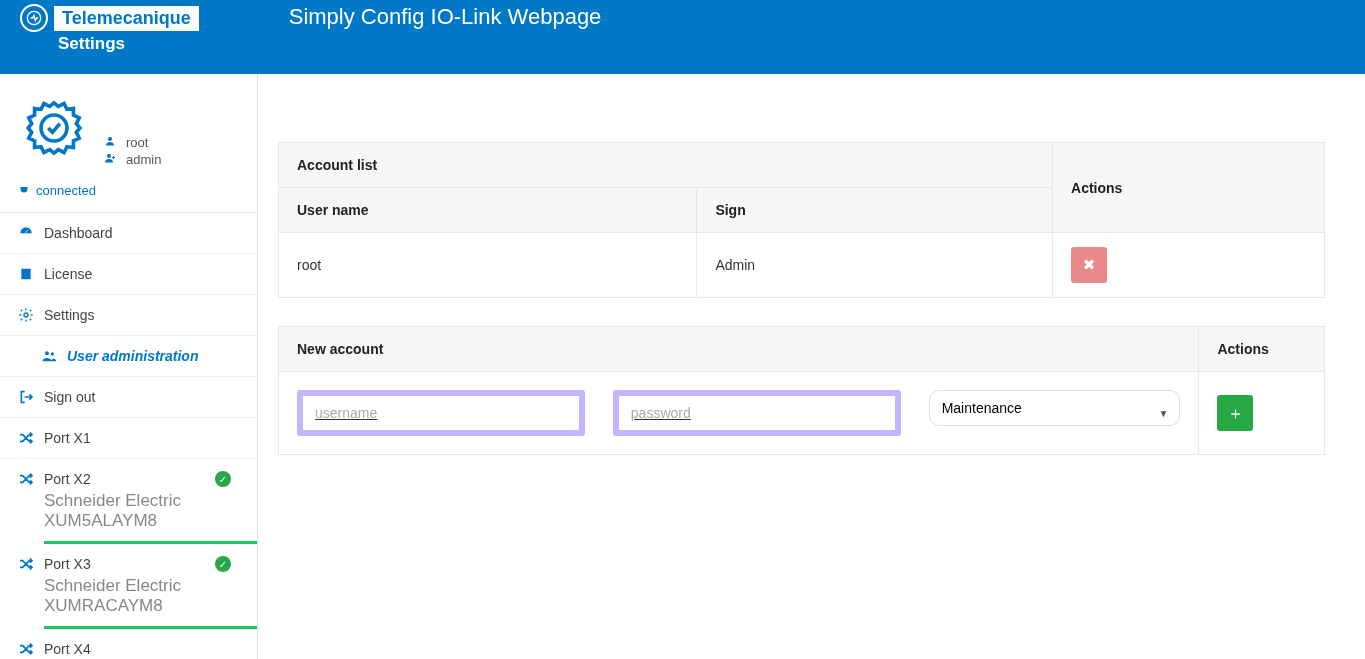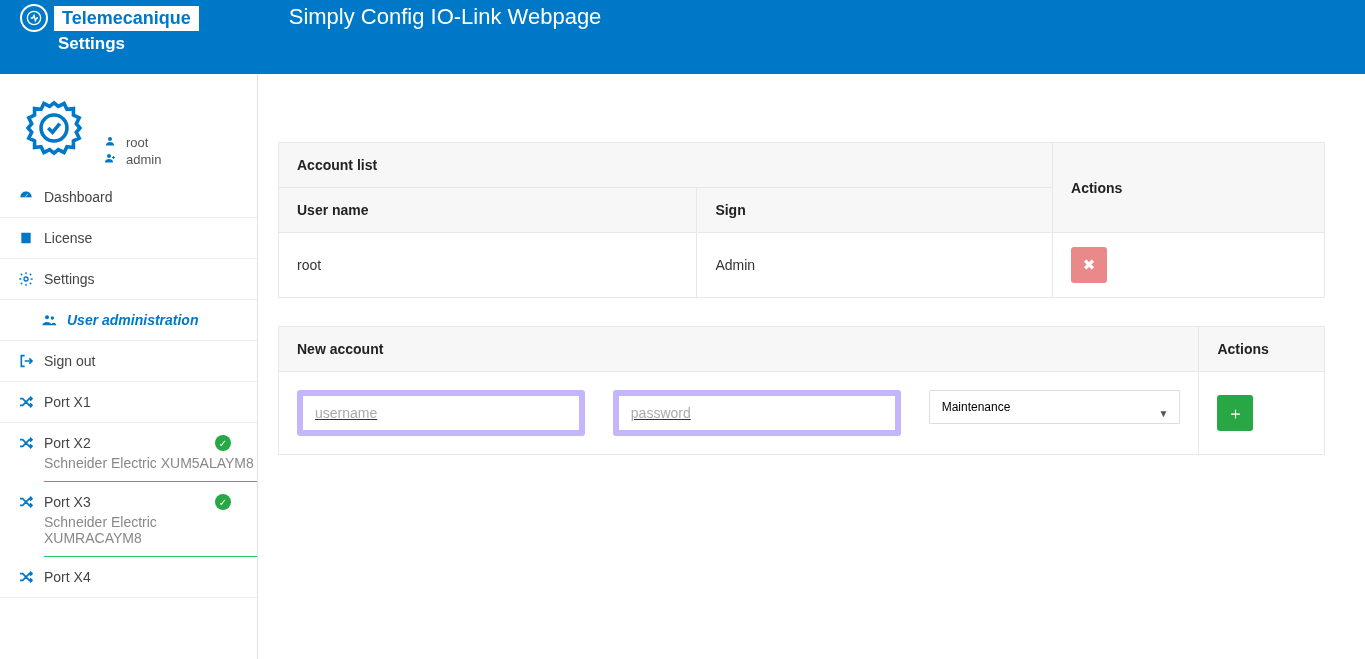--- a/index.html
+++ b/index.html
@@ -19,34 +19,34 @@
 .gear-icon { width: 72px; height: 72px; }
 .user-info { display: flex; flex-direction: column; gap: 2px; font-size: 13px; color: #555; }
 .user-info-row { display: flex; align-items: center; gap: 8px; }
 .user-info-row .uicon { color: #0078c8; width: 14px; display: inline-block; }
 .conn-row { padding: 6px 18px 14px 18px; font-size: 13px; color: #0078c8; display: flex; align-items: center; gap: 6px; border-bottom: 1px solid #e5e5e5; }
 .nav { list-style: none; }
 .nav-item { padding: 12px 18px; border-bottom: 1px solid #eee; display: flex; align-items: flex-end; gap: 10px; cursor: pointer; color: #444; position: relative; }
 .nav-item.active { font-weight: bold; font-style: italic; color: #0078c8; padding-left: 41px; }
 .nav-icon { width: 16px; height: 16px; color: #0078c8; display: inline-flex; align-items: center; justify-content: center; flex-shrink: 0; }
 .nav-label { flex: 1; }
-.nav-sub { font-size: 14px; color: #888; margin-left: 44px; margin-top: -8px; padding-bottom: 10px; border-bottom: 1px solid #22c55e; }
+.nav-sub { font-size: 17px; color: #888; margin-left: 44px; margin-top: -8px; padding-bottom: 10px; border-bottom: 3px solid #22c55e; }
 .nav-item .badge-ok { width: 16px; height: 16px; border-radius: 50%; background: #28a745; color: #fff; display: flex; align-items: center; justify-content: center; font-size: 10px; margin-left: auto; margin-right: 8px; }
 .main { flex: 1; padding: 68px 40px 20px 20px; overflow-y: auto; }
 .table { width: 100%; border: 1px solid #e3e3e3; border-collapse: collapse; margin-bottom: 28px; }
 .table th, .table td { padding: 14px 18px; text-align: left; border: 1px solid #e8e8e8; vertical-align: middle; }
 .table thead th { background: #f7f7f7; font-weight: bold; color: #222; }
 .th-center { text-align: center; }
 .btn-del { background: #e98989; border: none; color: #fff; width: 36px; height: 36px; border-radius: 3px; font-size: 15px; cursor: pointer; display: inline-flex; align-items: center; justify-content: center; }
 .btn-add { background: #28a745; border: none; color: #fff; width: 36px; height: 36px; border-radius: 3px; font-size: 17px; cursor: pointer; display: inline-flex; align-items: center; justify-content: center; }
 .form-row td { padding: 18px; }
 .input { width: 100%; padding: 9px 12px; border: 6px solid #c4b5fd; border-radius: 3px; font-size: 14px; color: #333; text-decoration: underline; }
 .input::placeholder { color: #aaa; }
 .select-wrap { position: relative; width: 100%; }
-.select { width: 100%; padding: 9px 12px; border: 1px solid #ddd; border-radius: 1px; font-size: 12px; background: #fff; appearance: none; cursor: pointer; }
+.select { width: 100%; padding: 9px 12px; border: 1px solid #ddd; border-radius: 10px; font-size: 14px; background: #fff; appearance: none; cursor: pointer; }
 .select-arrow { position: absolute; right: 12px; top: 50%; transform: translateY(-50%); pointer-events: none; font-size: 10px; color: #555; }
 .actions-cell { text-align: center; }
 </style>
 </head>
 <body>
 
 <div class="header">
   <div class="logo-box">
     <div class="logo-top">
       <span class="logo-badge">
@@ -87,20 +87,28 @@
             <svg width="12" height="12" viewBox="0 0 24 24" fill="#0078c8">
                 <circle cx="10" cy="8" r="4"></circle>
                 <path d="M2 20c0-4 4-6 8-6s8 2 8 6v1H2z"></path>
                 <path d="M19 8v6M16 11h6" stroke="#0078c8" stroke-width="2"></path>
               </svg>
           </span>
           <span>admin</span>
         </div>
       </div>
     </div>
+    <div class="conn-row">
+      <span>
+        <svg width="12" height="12" viewBox="0 0 24 24" fill="#0078c8">
+            <path d="M8 2v6M16 2v6M5 8h14v4a7 7 0 01-14 0V8zM12 19v4"></path>
+          </svg>
+      </span>
+      <span>connected</span>
+    </div>
 
     <ul class="nav">
       <li class="nav-item">
         <span class="nav-icon">
           <svg width="16" height="16" viewBox="0 0 24 24" fill="#0078c8">
               <path d="M3 12a9 9 0 0118 0v1H3zM11 12l4-5" stroke="#fff" stroke-width="1"></path>
             </svg>
         </span>
         <span class="nav-label">Dashboard</span>
       </li>

